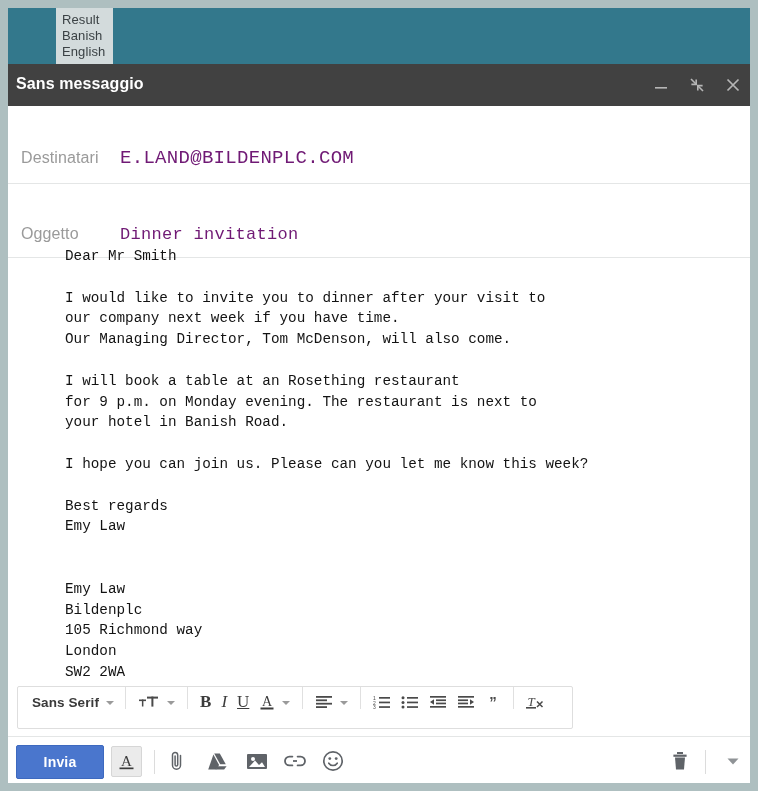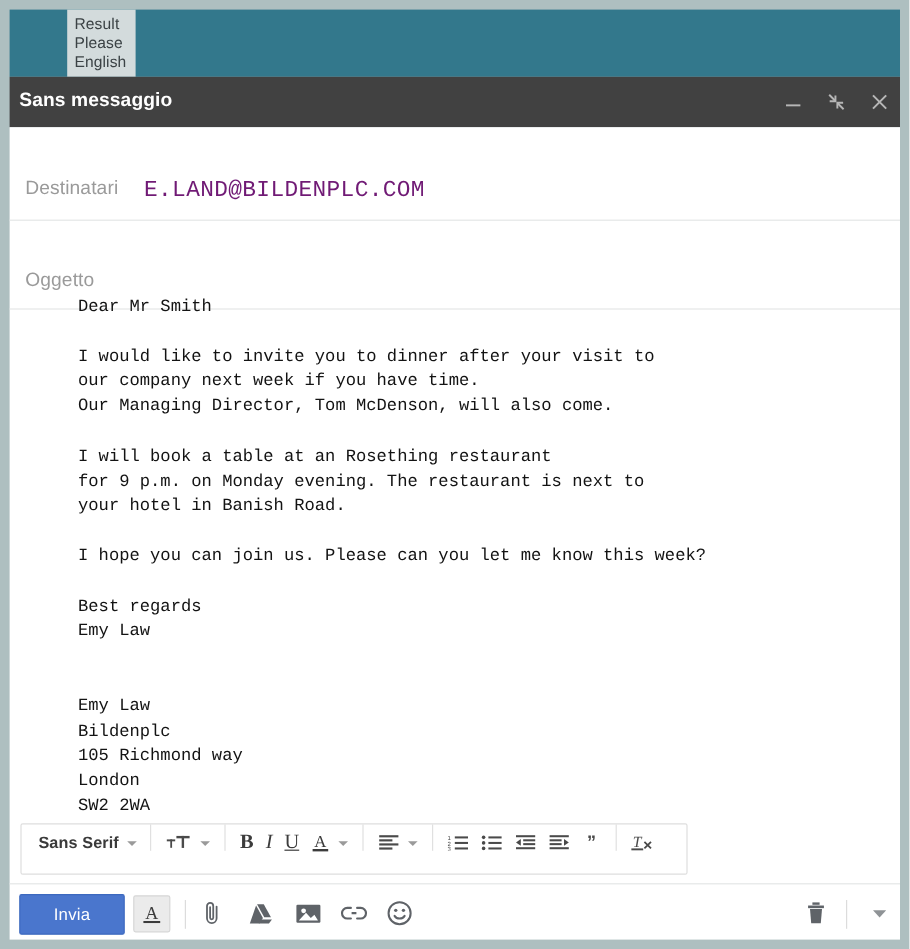--- a/index.html
+++ b/index.html
@@ -204,21 +204,21 @@
     position: absolute;
     left: 8px;
     top: 8px;
     width: 88px;
     height: 34px;
     background: #4a76cd;
     border: 1px solid #3d69bf;
     border-radius: 2px;
     color: #ffffff;
     font-size: 14px;
-    font-weight: normal;
+    font-weight: bold;
     display: flex;
     align-items: center;
     justify-content: center;
     cursor: pointer;
     letter-spacing: 0.2px;
     box-sizing: border-box;
   }
   .fmt-toggle {
     position: absolute;
     left: 103px;
@@ -261,21 +261,21 @@
   .tb-icon svg { display: block; }
 </style>
 </head>
 <body>
 
 <div id="screen">
 
   <div class="teal-band">
     <div class="result-badge">
       <div>Result</div>
-      <div>Please</div>
+      <div>Banish</div>
       <div>English</div>
     </div>
   </div>
 
   <div class="titlebar">
     <div class="titlebar-title">Sans messaggio</div>
     <div class="win-ctrls">
       <div class="win-btn">
         <svg width="18" height="18" viewBox="0 0 18 18">
             <rect x="3" y="11" width="12" height="1.6" fill="#d8d8d8"></rect>
@@ -299,20 +299,21 @@
 
   <div class="compose">
 
     <div class="field-row">
       <div class="field-label">Destinatari</div>
       <div class="field-value" id="recipients-value">E.LAND@BILDENPLC.COM</div>
     </div>
 
     <div class="field-row">
       <div class="field-label">Oggetto</div>
+      <div class="field-value" id="subject-value">Dinner invitation</div>
     </div>
 
     <div class="msg-body">Dear Mr Smith
 
 I would like to invite you to dinner after your visit to
 our company next week if you have time.
 Our Managing Director, Tom McDenson, will also come.
 
 I will book a table at an Rosething restaurant
 for 9 p.m. on Monday evening. The restaurant is next to

